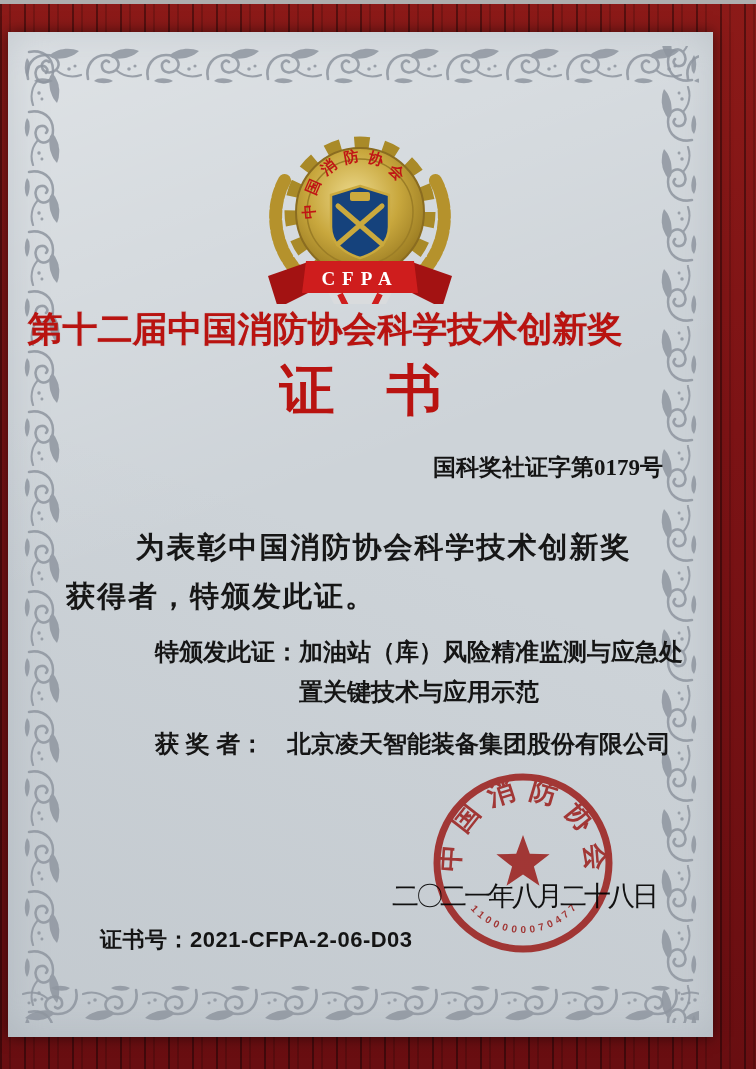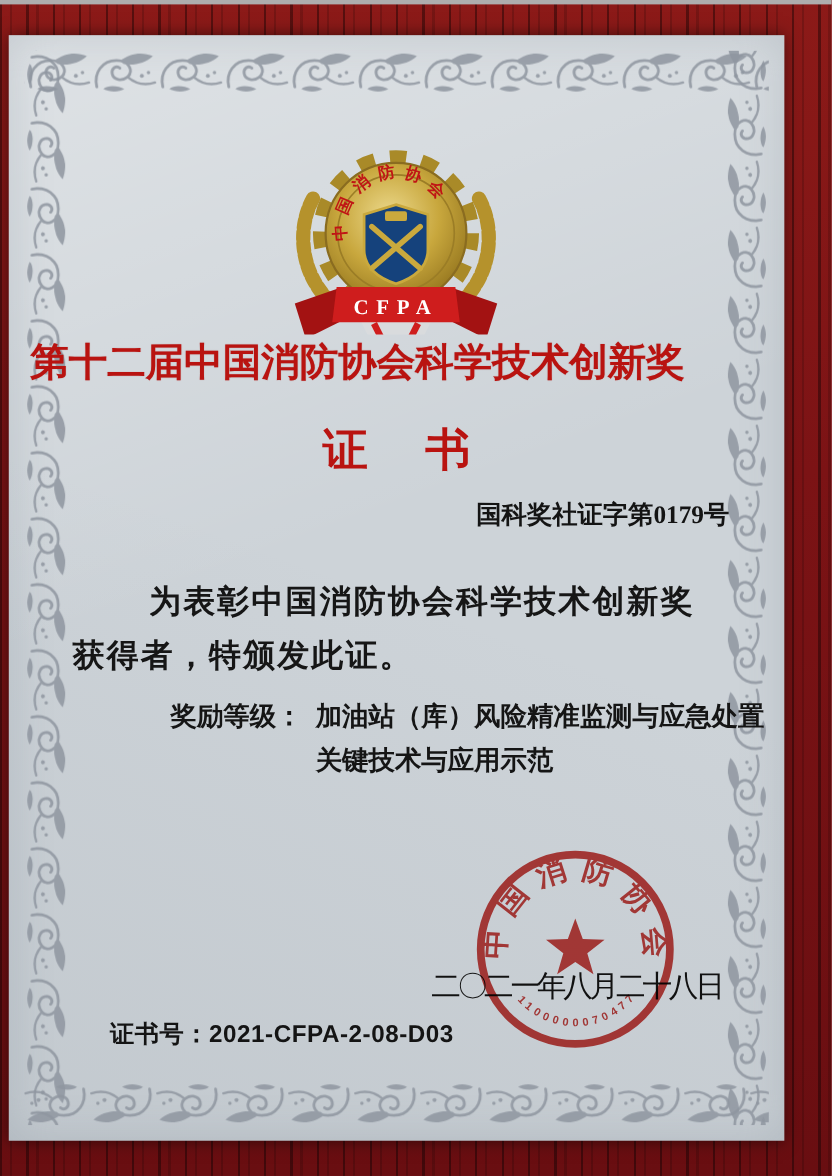--- a/index.html
+++ b/index.html
@@ -21,22 +21,22 @@
   .band{position:absolute;opacity:.85;}
   .band svg{display:block;width:100%;height:100%;}
   .band-top{left:14px;right:14px;top:14px;height:40px;}
   .band-bottom{left:14px;right:14px;bottom:14px;height:40px;}
   .band-left{left:14px;top:14px;bottom:14px;width:40px;}
   .band-right{right:14px;top:14px;bottom:14px;width:40px;}
   .emblem{position:absolute;left:242px;top:102px;width:220px;height:170px;}
   .award-title{position:absolute;left:0;top:274px;width:634px;text-align:center;
     color:#b91310;font-size:35px;font-weight:bold;letter-spacing:0px;
     font-family:"Liberation Sans",sans-serif;text-shadow:0 0 1px rgba(150,20,16,.4);}
-  .cert-title{position:absolute;left:0;top:350px;width:705px;text-align:center;
-    color:#b91310;font-size:41px;font-weight:bold;letter-spacing:52px;text-indent:52px;
+  .cert-title{position:absolute;left:0;top:322px;width:705px;text-align:center;
+    color:#b91310;font-size:55px;font-weight:bold;letter-spacing:52px;text-indent:52px;
     font-family:"Liberation Sans",sans-serif;}
   .serial{position:absolute;left:0;top:420px;width:655px;text-align:right;
     color:#141414;font-size:23px;font-weight:bold;font-family:Liberation Serif, serif;}
   .body-text{position:absolute;left:58px;top:462px;width:580px;
     color:#161616;font-size:29px;line-height:49px;letter-spacing:2px;
     text-indent:2.4em;font-family:"Liberation Serif",serif;font-weight:bold;}
   .fields{position:absolute;left:147px;top:600px;width:540px;color:#151515;}
   .field-row{display:flex;align-items:flex-start;margin-bottom:12px;
     font-size:24px;font-weight:bold;line-height:40px;}
   .field-label{flex:0 0 132px;white-space:nowrap;}
@@ -156,38 +156,42 @@
     <div class="award-title">第十二届中国消防协会科学技术创新奖</div>
 
     <div class="cert-title">证书</div>
 
     <div class="serial">国科奖社证字第0179号</div>
 
     <p class="body-text">为表彰中国消防协会科学技术创新奖获得者，特颁发此证。</p>
 
     <div class="fields">
       <div class="field-row">
-        <span class="field-label">奖励等级：</span>
+        <span class="field-label">特颁发此证：</span>
         <span class="field-value">加油站（库）风险精准监测与应急处置关键技术与应用示范</span>
+      </div>
+      <div class="field-row">
+        <span class="field-label">获 奖 者：</span>
+        <span class="field-value">北京凌天智能装备集团股份有限公司</span>
       </div>
     </div>
 
     <div class="issue-date">二〇二一年八月二十八日</div>
 
     <svg class="seal" viewBox="0 0 190 190">
       <g opacity="0.92">
         <circle cx="95" cy="95" r="86" fill="none" stroke="#c5231f" stroke-width="7"></circle>
         <path id="sealArcTop" d="M32,106 A64,64 0 1 1 158,106" fill="none"></path>
         <text font-size="27" font-weight="bold" fill="#c5231f" font-family="Liberation Sans, sans-serif">
           <textPath href="#sealArcTop" startOffset="2" textLength="218">中国消防协会</textPath>
         </text>
         <polygon fill="#c5231f" points="95,67 101.8,85.7 121.6,86.3 105.9,98.6 111.5,117.7 95,106.5 78.5,117.7 84.1,98.6 68.4,86.3 88.2,85.7"></polygon>
         <path id="sealArcBot" d="M39.8,138 A70,70 0 0 0 150.2,138" fill="none"></path>
         <text font-size="10" font-weight="bold" fill="#c5231f" font-family="Liberation Sans, sans-serif">
           <textPath href="#sealArcBot" startOffset="4" textLength="120">1100000070477</textPath>
         </text>
       </g>
     </svg>
 
-    <div class="certno"><span>证书号：</span><span>2021-CFPA-2-08-D03</span></div>
+    <div class="certno"><span>证书号：</span><span>2021-CFPA-2-06-D03</span></div>
 
   </div>
 </div>
 
 </body></html>

